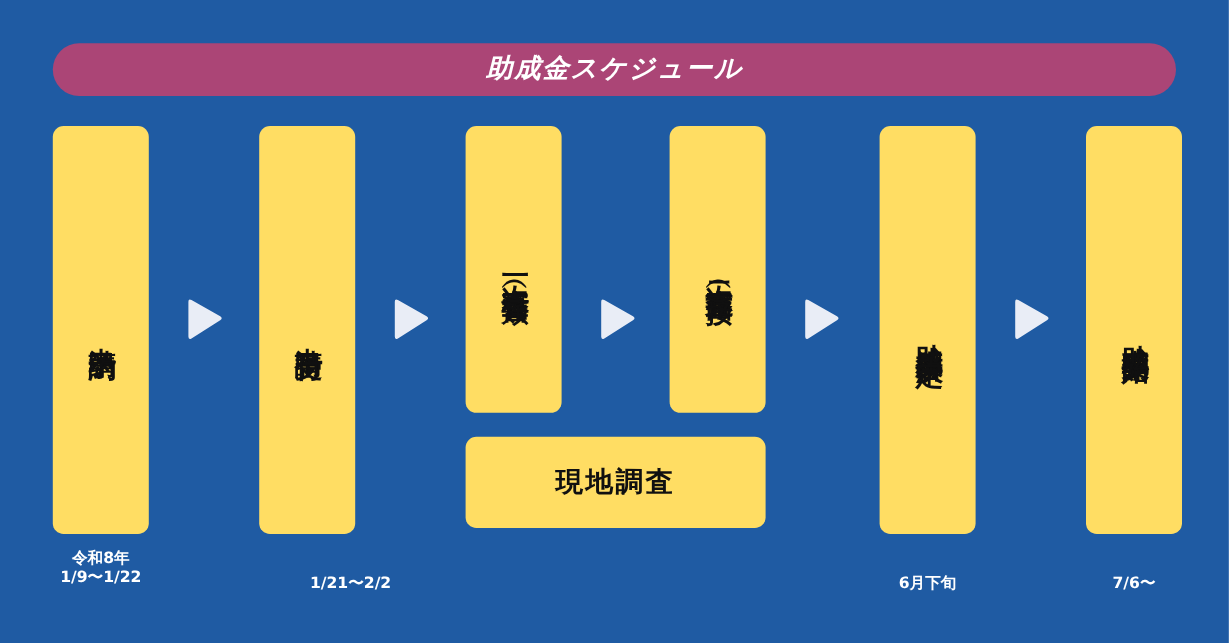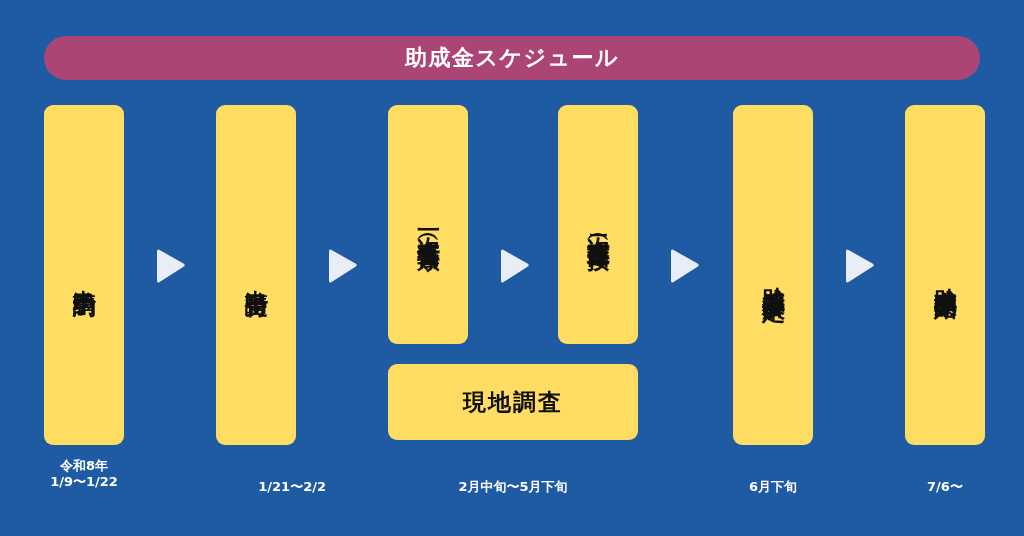--- a/index.html
+++ b/index.html
@@ -34,20 +34,21 @@
     align-items: center;
     justify-content: center;
   }
   .title-pill-text {
     color: #ffffff;
     font-size: 22px;
     font-weight: bold;
     letter-spacing: 1.5px;
     line-height: 1;
     white-space: nowrap;
+    font-style: italic;
   }
 
   
   .step-box {
     position: absolute;
     background: #ffdd63;
     border-radius: 9px;
     display: flex;
     align-items: center;
     justify-content: center;
@@ -175,17 +176,16 @@
     <span class="step-label-vertical">助成事業開始</span>
   </div>
 
   <div class="step-box box-survey">
     <span class="step-label-horizontal">現地調査</span>
   </div>
 
   <div class="caption cap-1">令和8年
 1/9〜1/22</div>
   <div class="caption cap-2">1/21〜2/2</div>
-  <div class="caption cap-3">2月中旬〜5月下旬</div>
   <div class="caption cap-4">6月下旬</div>
   <div class="caption cap-5">7/6〜</div>
 
 </div>
 
 </body></html>

